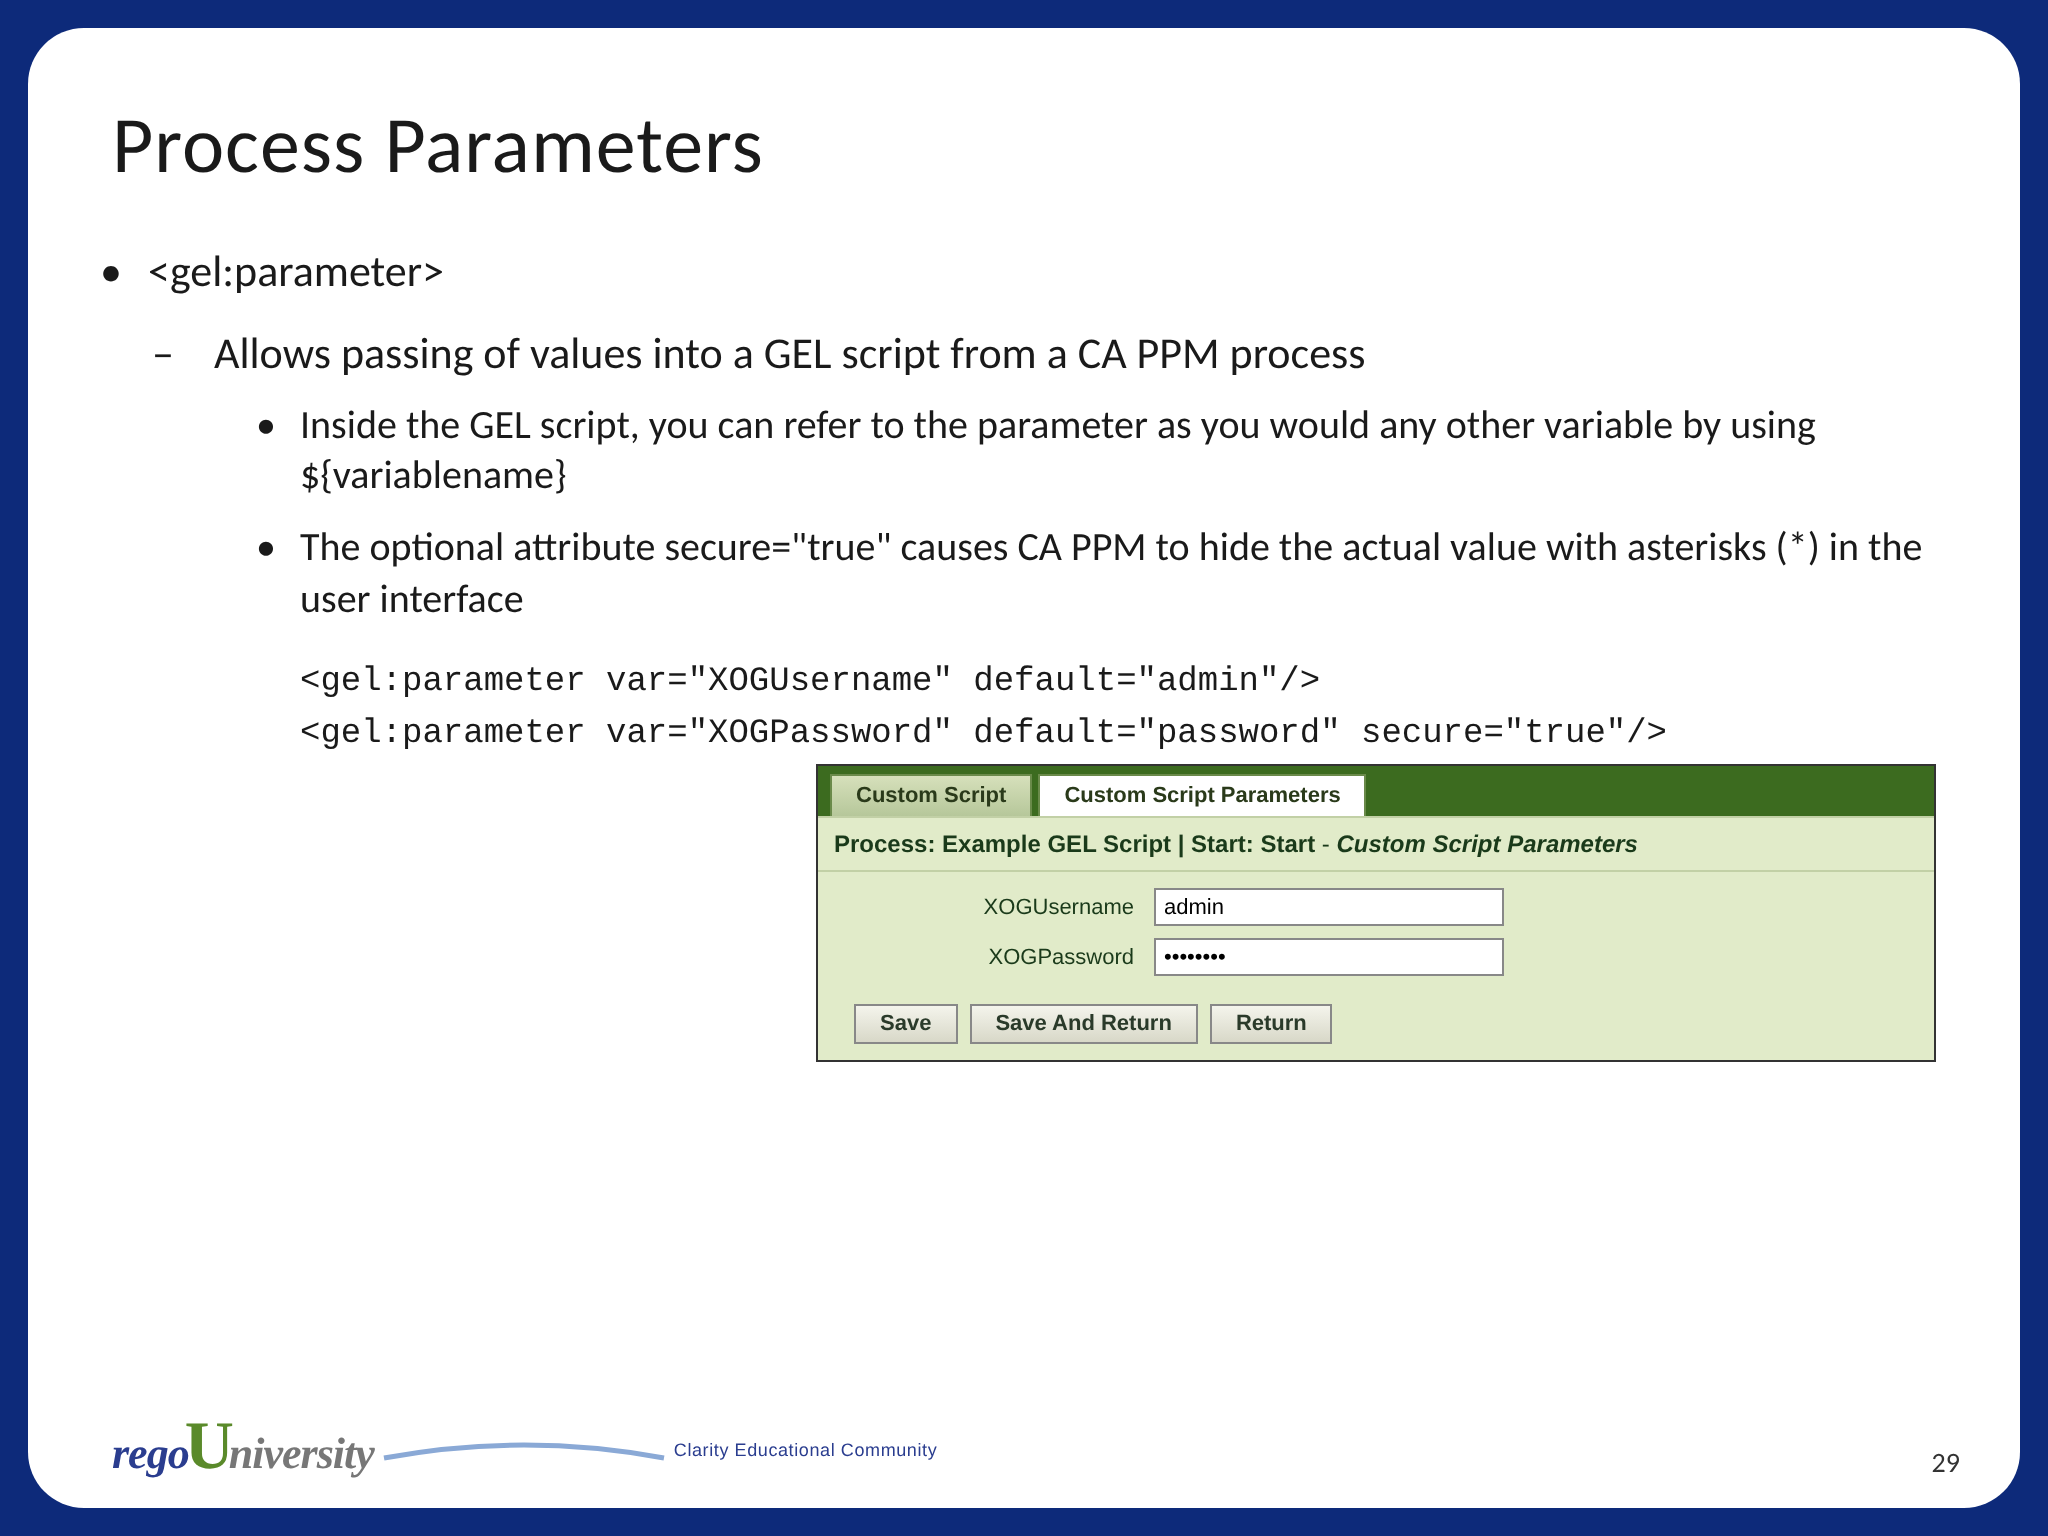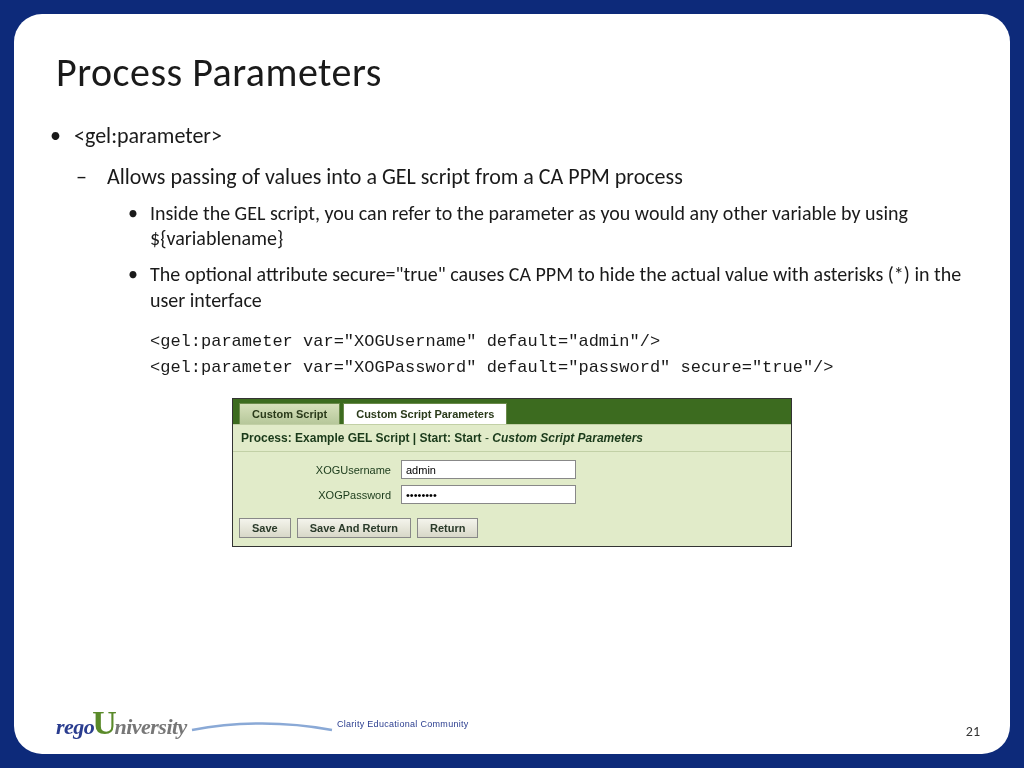--- a/index.html
+++ b/index.html
@@ -11,34 +11,34 @@
   ul.lvl1 { list-style: none; padding-left: 18px; }
   ul.lvl1 > li::before { content: "•"; display: inline-block; width: 24px; margin-left: -24px; font-size: 22px; }
   ul.lvl1 > li { margin-bottom: 10px; line-height: 1.2; }
   ul.lvl2 { list-style: none; padding-left: 46px; margin-top: 14px; }
   ul.lvl2 > li::before { content: "–"; display: inline-block; width: 26px; margin-left: -26px; }
   ul.lvl2 > li { margin-bottom: 10px; font-size: 22px; line-height: 1.25; }
   ul.lvl3 { list-style: none; padding-left: 48px; margin-top: 10px; }
   ul.lvl3 > li::before { content: "•"; display: inline-block; width: 22px; margin-left: -22px; font-size: 20px; }
   ul.lvl3 > li { margin-bottom: 10px; font-size: 20px; line-height: 1.28; }
   .code { font-family: "Courier New", monospace; font-size: 17px; color: #1a1a1a; margin: 16px 0 0 94px; line-height: 1.5; }
-  .panel-wrap { display: flex; justify-content: center; margin-top: 18px; }
+  .panel-wrap { display: flex; justify-content: flex-end; margin-top: 2px; }
   .panel { width: 560px; border: 1px solid #333; background: #e1ebc9; font-family: Arial, sans-serif; font-size: 12px; }
   .tabbar { background: #3c6b1f; padding: 4px 6px 0 6px; display: flex; gap: 3px; }
   .tab { padding: 4px 12px; font-size: 11px; font-weight: bold; border: 1px solid #6a8a4a; border-bottom: none; cursor: pointer; }
   .tab.inactive { background: linear-gradient(#d6e0bb, #b6c79a); color: #2a3a1a; }
   .tab.active { background: #fff; color: #2a3a1a; }
   .panel-header { background: #e1ebc9; padding: 6px 8px; font-size: 12px; color: #1a3a1a; border-top: 1px solid #c2d0a6; border-bottom: 1px solid #c2d0a6; }
   .panel-header b { font-weight: bold; }
   .panel-header i { font-style: italic; font-weight: bold; }
   .form-area { padding: 8px 8px 4px 8px; }
   .form-row { display: flex; align-items: center; margin-bottom: 6px; }
   .form-row label { width: 160px; text-align: right; font-size: 11px; color: #1a3a1a; padding-right: 10px; }
   .form-row input { width: 175px; height: 19px; border: 1px solid #888; font-size: 11px; padding: 1px 4px; background: #fff; font-family: Arial, sans-serif; }
-  .btnbar { padding: 4px 6px 8px 6px; display: flex; gap: 6px; }
+  .btnbar { padding: 4px 6px 8px 18px; display: flex; gap: 6px; }
   .btn { background: linear-gradient(#f4f4ec, #d8d8c8); border: 1px solid #888; padding: 3px 12px; font-size: 11px; font-weight: bold; color: #2a3a2a; cursor: pointer; font-family: Arial, sans-serif; }
   .footer { position: absolute; bottom: 14px; left: 42px; right: 30px; display: flex; justify-content: space-between; align-items: flex-end; }
   .pagenum { font-size: 14px; color: #333; }
   .logo { display: flex; flex-direction: row; align-items: center; }
   .logo-main { font-family: Georgia, "Times New Roman", serif; font-size: 22px; font-style: italic; display: flex; align-items: baseline; letter-spacing: -0.5px; }
   .logo-rego { color: #2a3d8f; font-weight: 600; }
   .logo-u { color: #5a8a2a; font-size: 34px; font-weight: bold; font-style: normal; line-height: 0.8; margin: 0 -2px; font-family: "Times New Roman", serif; }
   .logo-niv { color: #777; font-weight: 600; }
   .logo-arc { width: 150px; height: 12px; position: relative; margin-top: -2px; }
   .logo-arc svg { width: 100%; height: 100%; }
@@ -104,15 +104,15 @@
           <span class="logo-u">U</span>
           <span class="logo-niv">niversity</span>
       </div>
       <div class="logo-arc">
         <svg viewBox="0 0 150 12">
             <path d="M 5 9 Q 75 -4 145 9" stroke="#8aa9d6" stroke-width="2.5" fill="none"></path>
           </svg>
       </div>
       <div class="logo-sub">Clarity Educational Community</div>
     </div>
-    <div class="pagenum">21</div>
+    <div class="pagenum">29</div>
   </div>
 </div>
 
 </body></html>

